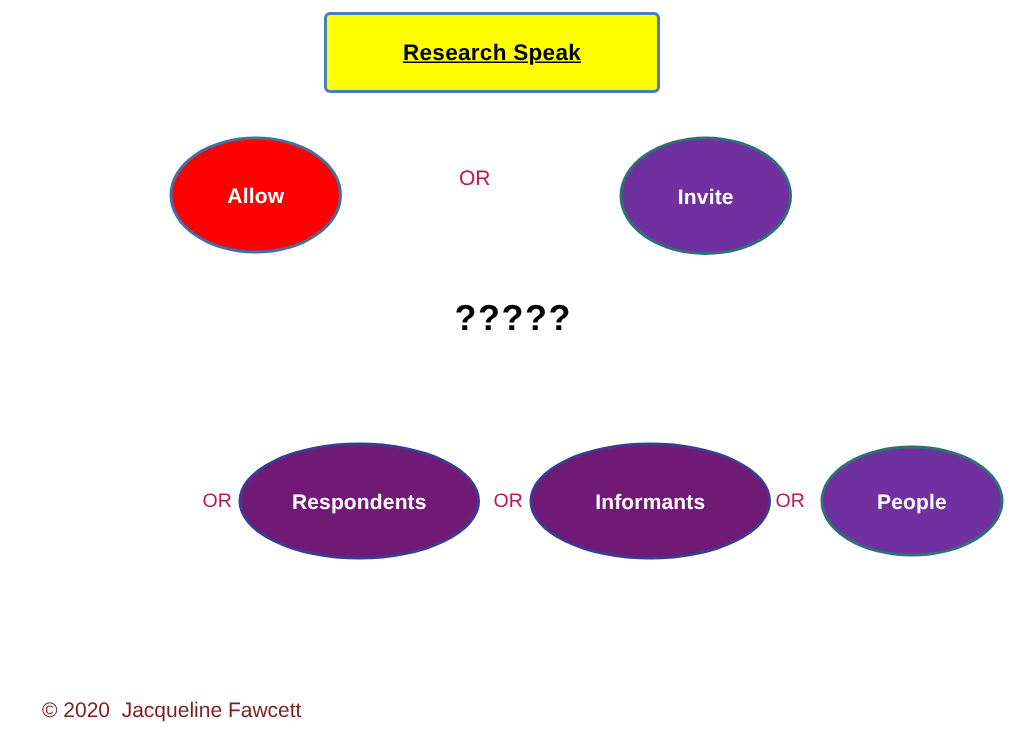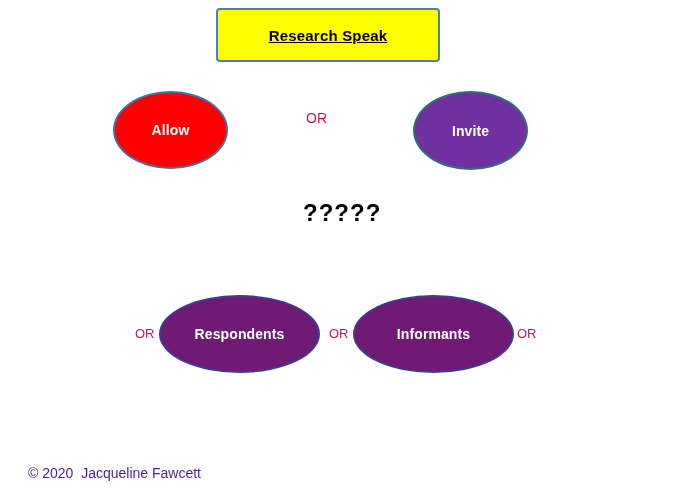--- a/index.html
+++ b/index.html
@@ -93,21 +93,21 @@
     letter-spacing: 1px;
     white-space: nowrap;
   }
 
   
   .footer-text {
     position: absolute;
     left: 28px;
     top: 465px;
     font-size: 14px;
-    color: #4c1d95;
+    color: #7f1d1d;
     white-space: pre;
   }
 </style>
 </head>
 <body>
 
 <div id="slide">
 
   <div class="title-box">
     <span class="title-text">Research Speak</span>
@@ -133,16 +133,19 @@
   </div>
 
   <div class="or-text small" style="left:329px; top:326px;">OR</div>
 
   <div class="ellipse ell-green" style="left:353px; top:295px; width:161px; height:78px;">
     <span class="ell-label">Informants</span>
   </div>
 
   <div class="or-text small" style="left:517px; top:326px;">OR</div>
 
+  <div class="ellipse ell-purple" style="left:547px; top:297px; width:122px; height:74px;">
+    <span class="ell-label">People</span>
+  </div>
 
   <div class="footer-text">© 2020  Jacqueline Fawcett</div>
 
 </div>
 
 </body></html>

